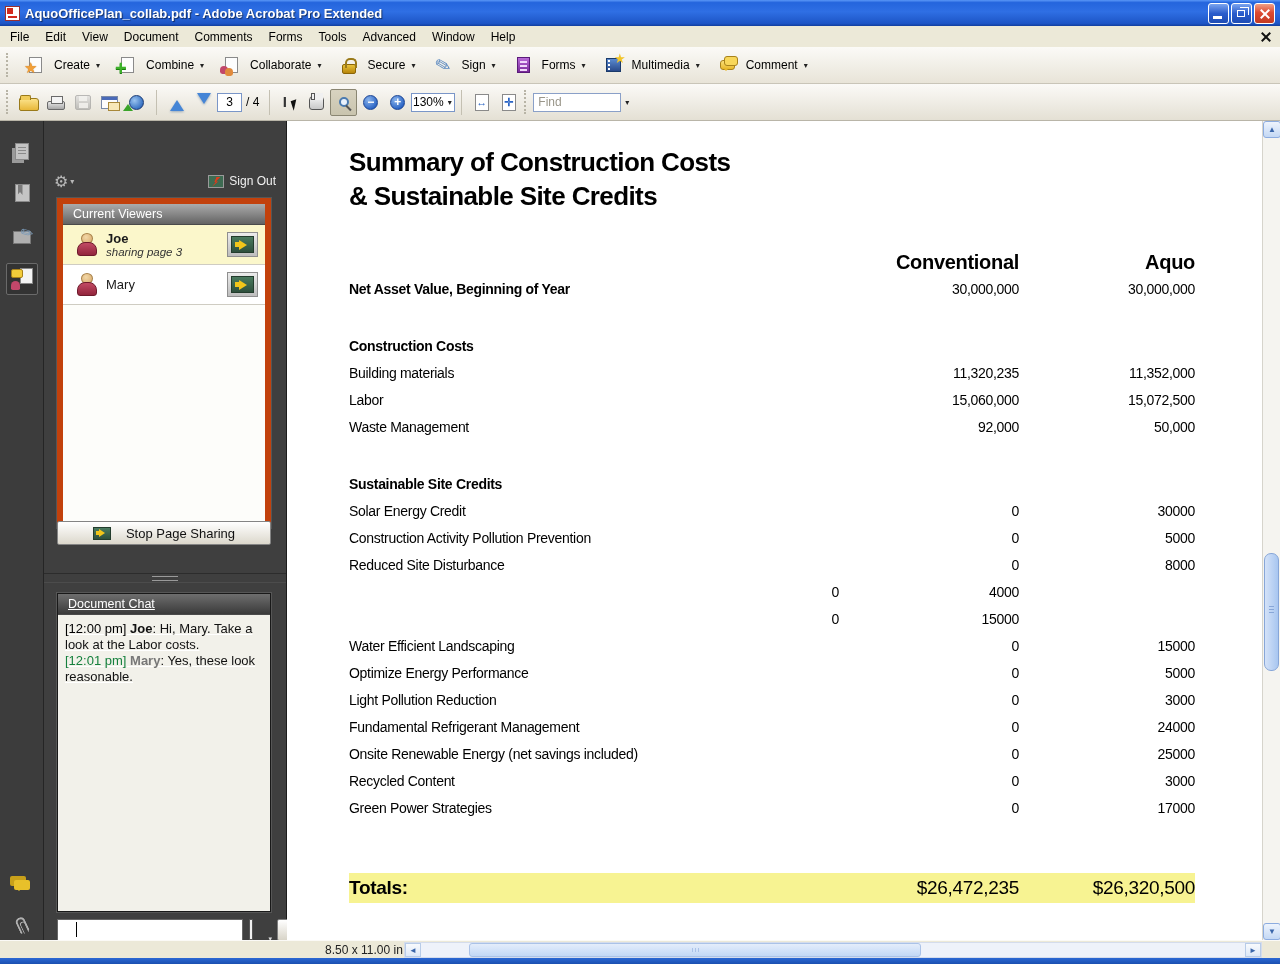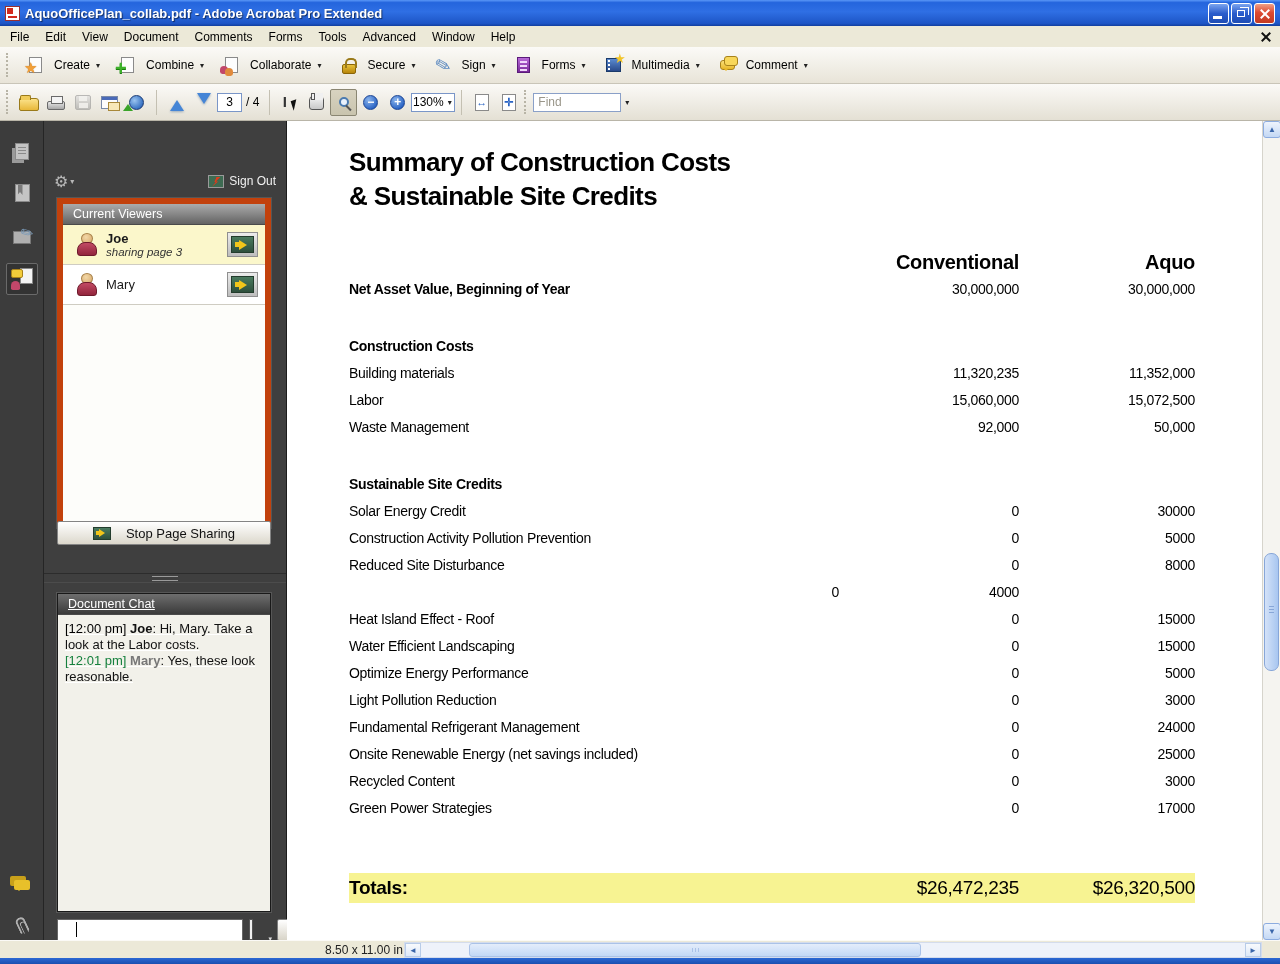--- a/index.html
+++ b/index.html
@@ -513,21 +513,20 @@
         <div class="trow">
             <span>Reduced Site Disturbance</span>
             <span class="c-num">0</span>
             <span class="c-num">8000</span>
           </div>
         <div class="trow">
             <span class="c-num">0</span>
             <span class="c-num">4000</span>
           </div>
         <div class="trow">
-            <span>Heat Island Effect - Roof</span>
             <span class="c-num">0</span>
             <span class="c-num">15000</span>
           </div>
         <div class="trow">
             <span>Water Efficient Landscaping</span>
             <span class="c-num">0</span>
             <span class="c-num">15000</span>
           </div>
         <div class="trow">
             <span>Optimize Energy Performance</span>

